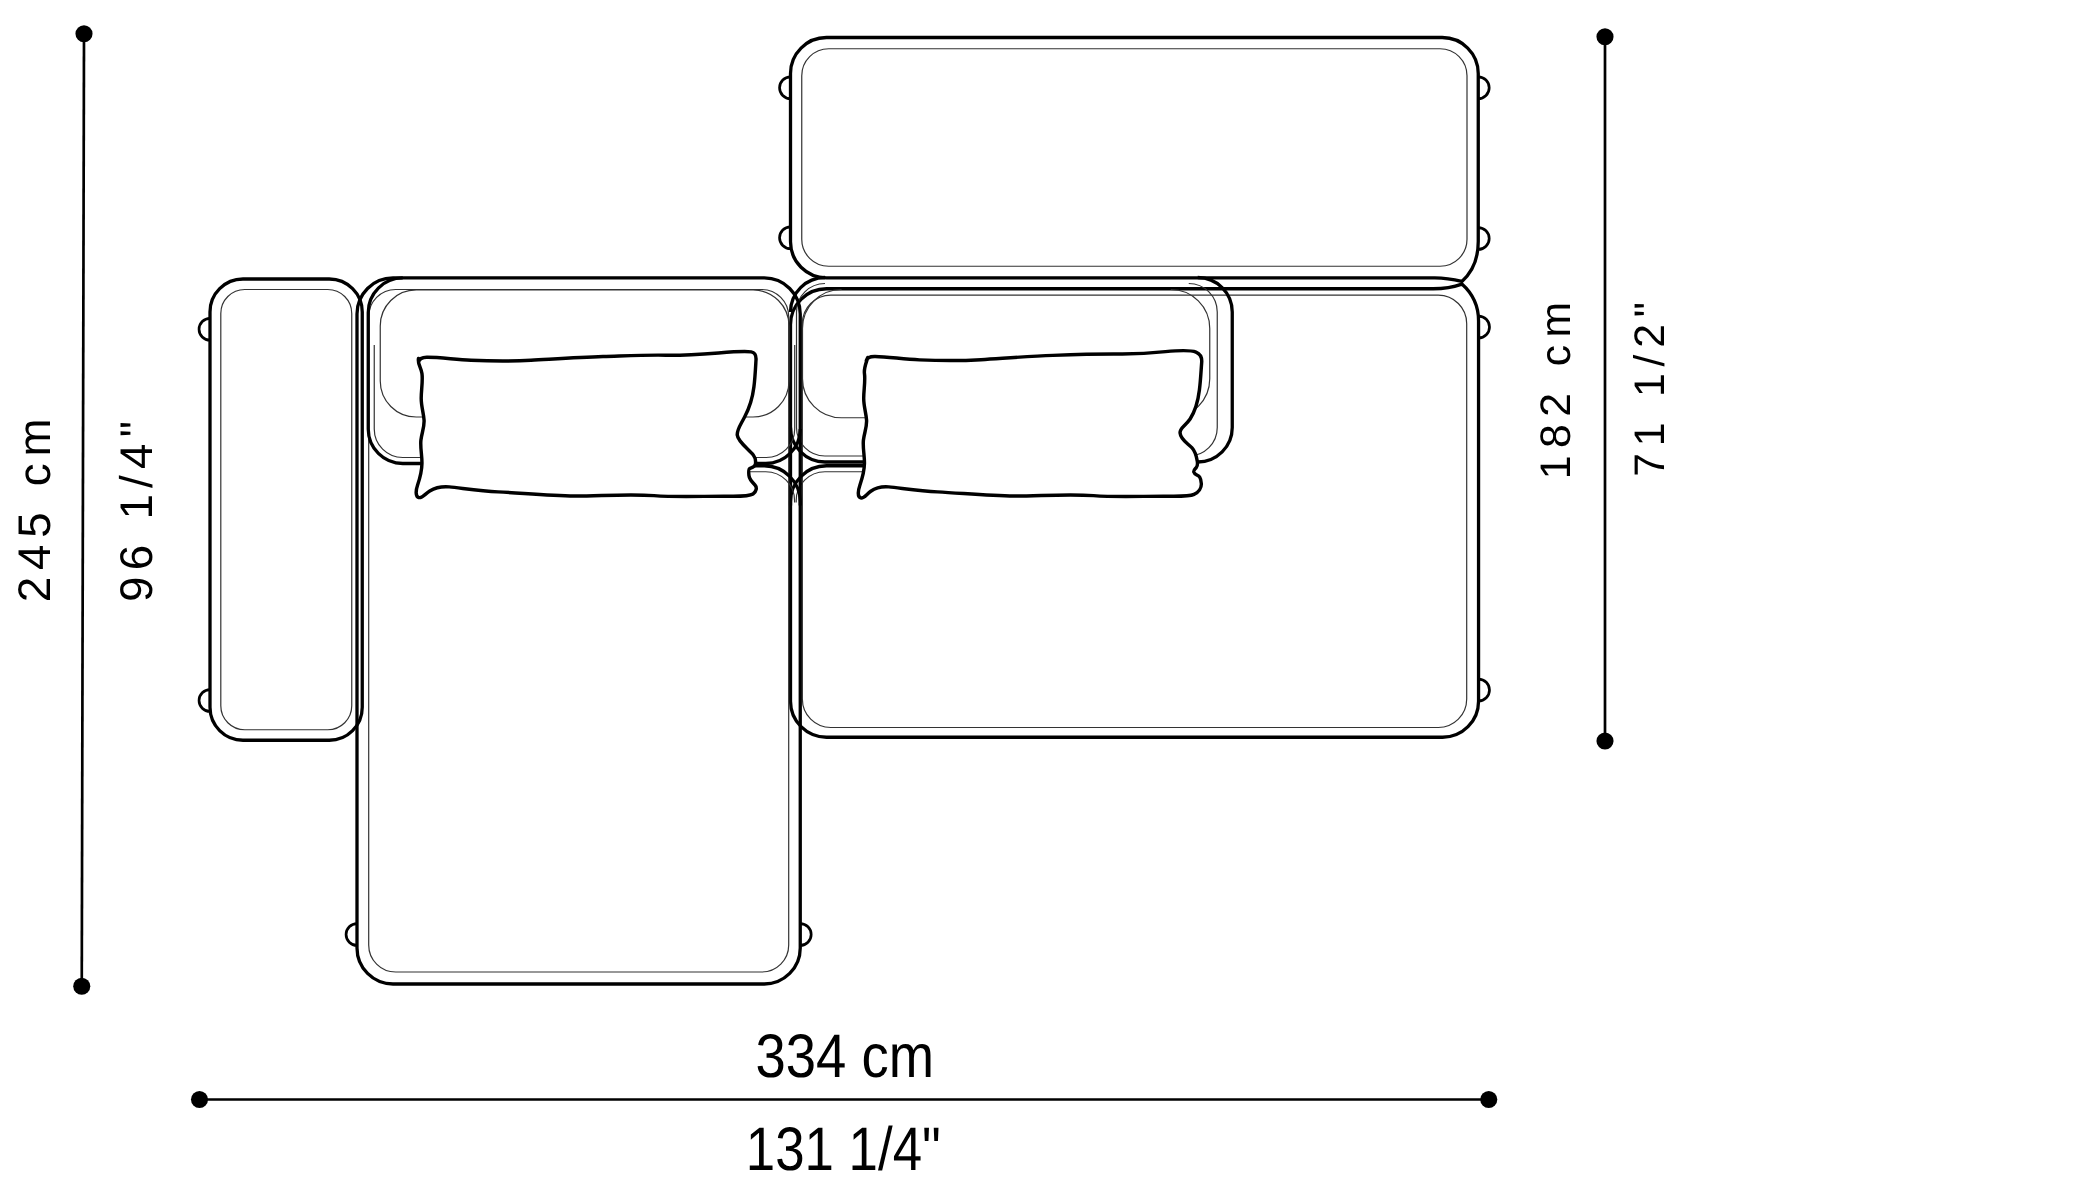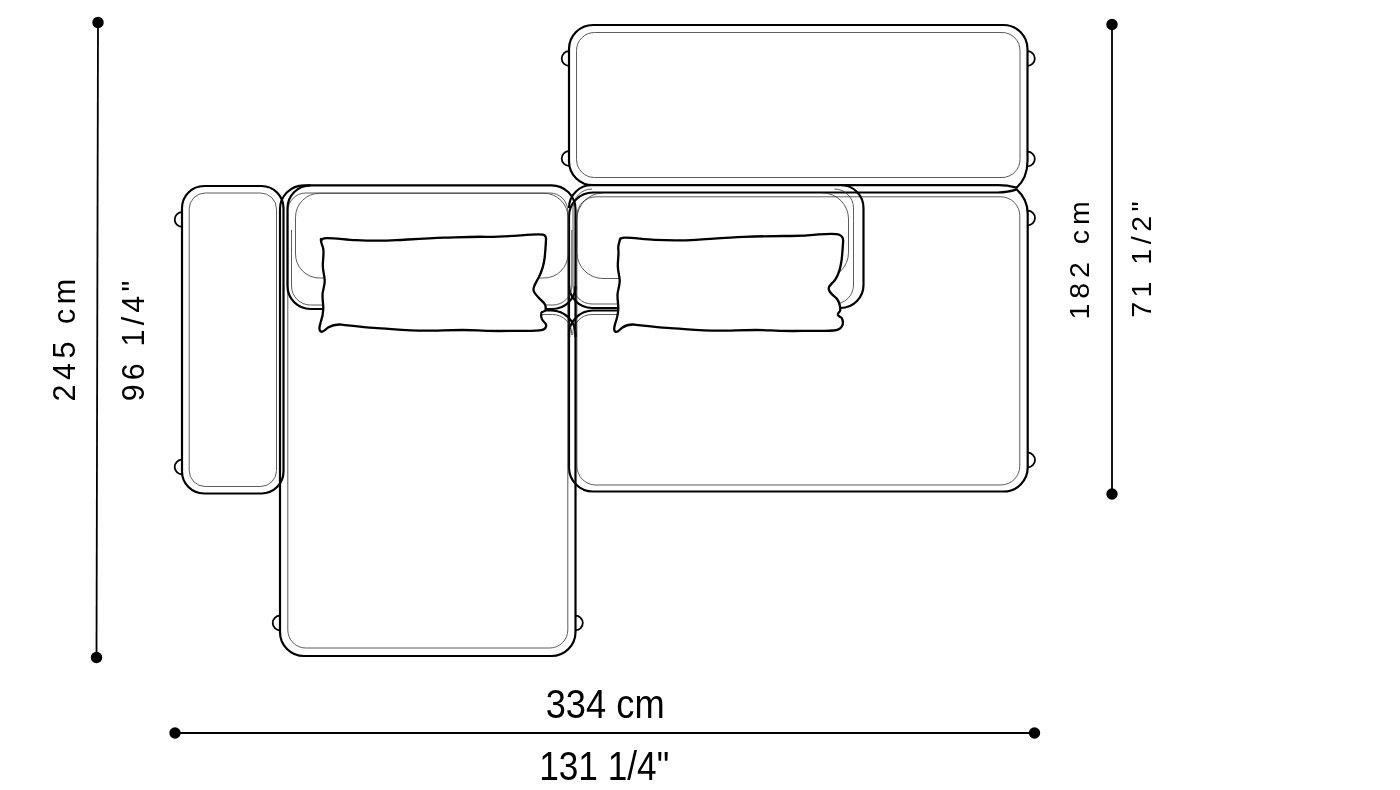--- a/index.html
+++ b/index.html
@@ -1,16 +1,16 @@
 <!DOCTYPE html>
 <html><head>
 <meta charset="utf-8">
 <style>
   html,body{margin:0;padding:0;background:#ffffff;}
-  .page{width:1236px;height:790px;position:relative;overflow:hidden;background:#fff;padding-left:42px;}
+  .page{width:1236px;height:790px;position:relative;overflow:hidden;background:#fff;}
   text{font-family:"Liberation Sans", sans-serif;fill:#000;}
 </style>
 </head>
 <body>
 
 <div class="page">
 <svg width="1400" height="790" viewBox="0 0 1400 790" xmlns="http://www.w3.org/2000/svg">
 
   <rect x="0" y="0" width="1400" height="790" fill="#ffffff"></rect>
 

